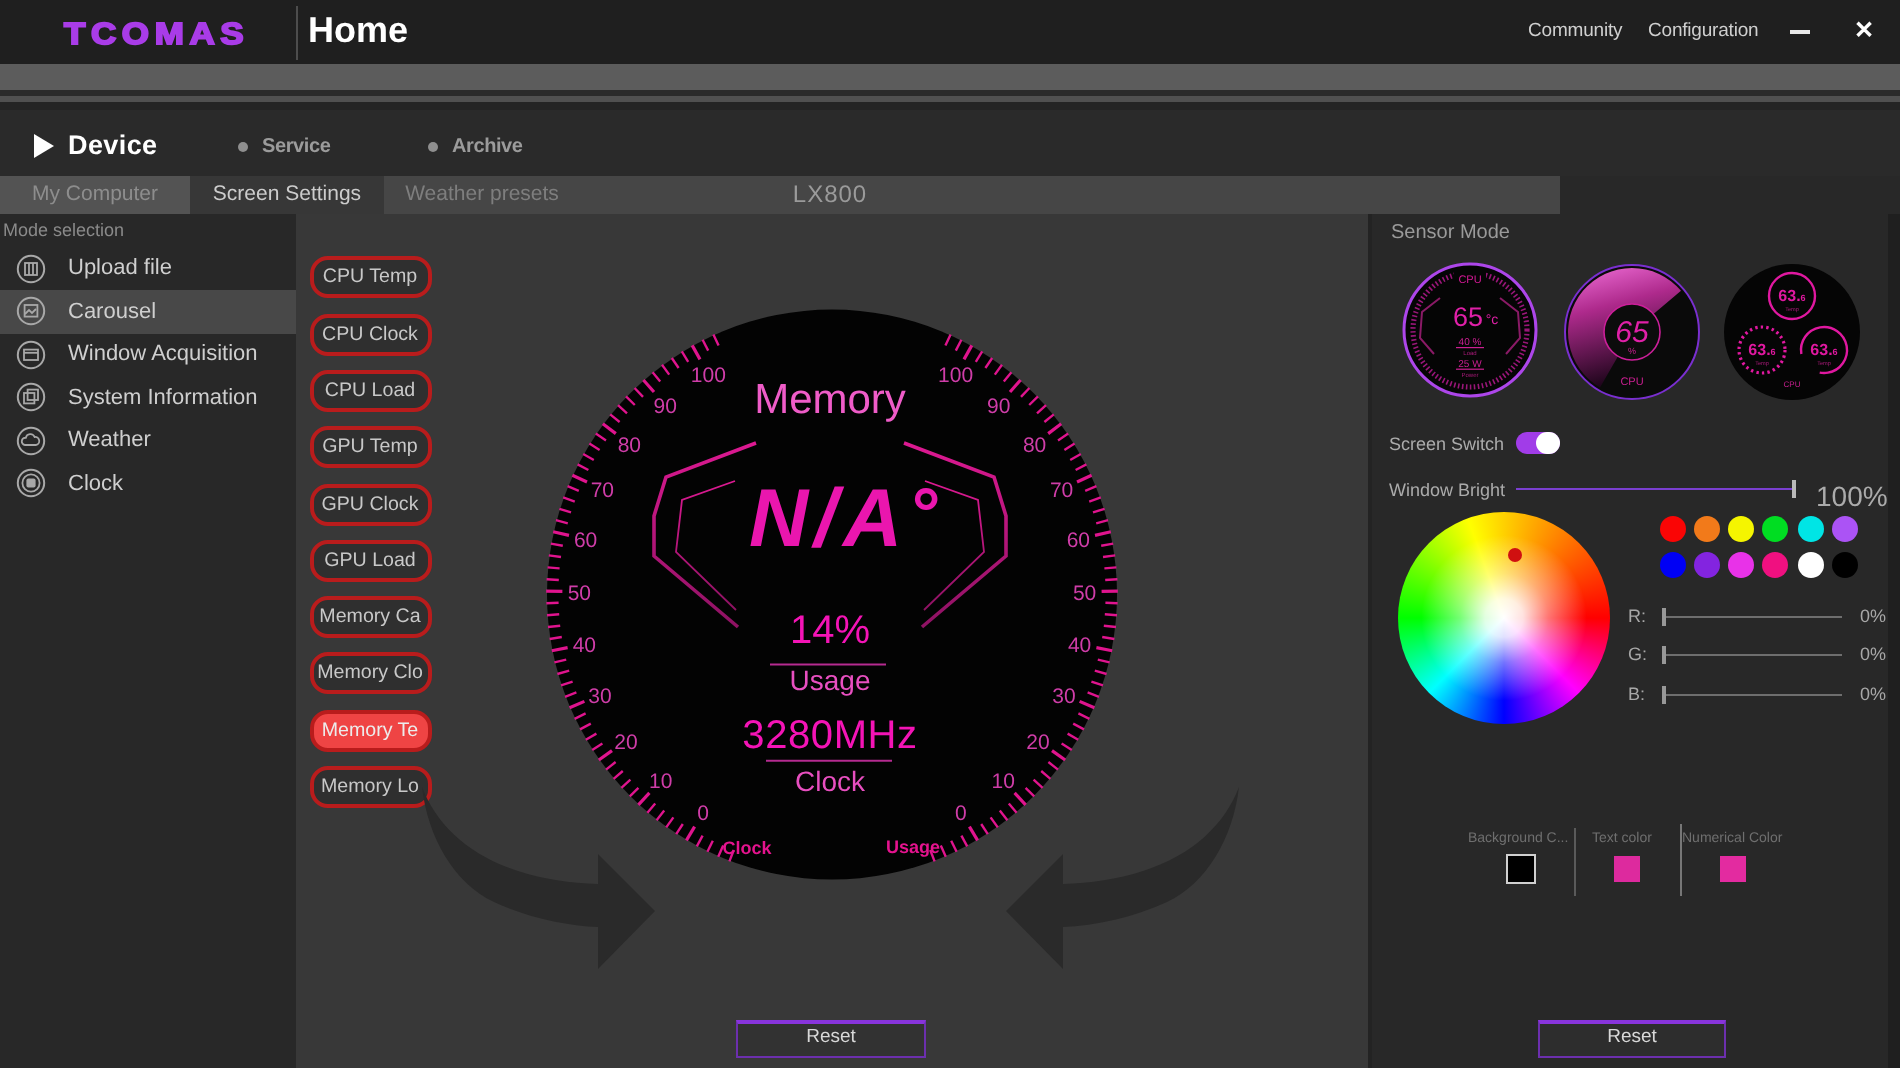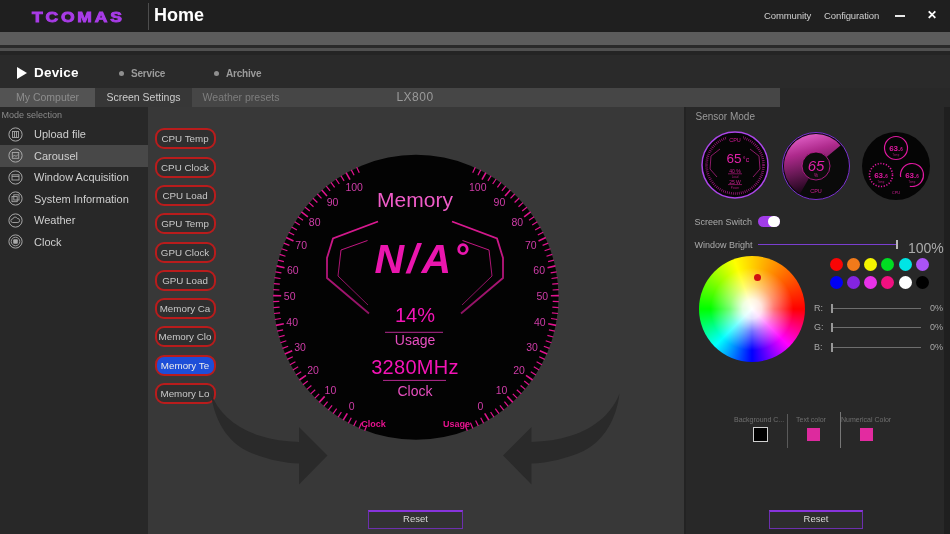--- a/index.html
+++ b/index.html
@@ -38,21 +38,21 @@
   #sidebar{left:0;top:107px;width:148px;height:374px;background:#282828;}
   #modesel{left:1.5px;top:3px;font-size:9px;color:#8a8a8a;}
   .sitem{left:0;width:148px;height:21.5px;}
   .sitem.sel{background:#484848;}
   .sicon{left:8px;top:3px;}
   .stxt{left:34px;top:4.5px;font-size:11px;color:#cfcfcf;position:absolute;}
   #center{left:148px;top:107px;width:536px;height:427px;background:#383838;}
   .pill{left:6.5px;width:57px;height:17px;border:2px solid #b91c1c;border-radius:9px;
         background:#2f2f2f;color:#c8c8c8;font-size:9.8px;text-align:center;
         line-height:17px;white-space:nowrap;overflow:hidden;}
-  .pill.sel{background:#1d4ed8;color:#ececec;}
+  .pill.sel{background:#ef4444;color:#ececec;}
   #gaugesvg{left:0;top:0;}
   #resetc{left:220px;top:403px;width:93px;height:16px;background:#323232;
           border:1px solid #6c2fae;border-top:2px solid #8834dc;color:#d8d8d8;
           font-size:9.5px;text-align:center;line-height:14px;}
   #resetr{left:85px;top:403px;width:92px;height:16px;background:#2d2d2d;
           border:1px solid #6c2fae;border-top:2px solid #8834dc;color:#d8d8d8;
           font-size:9.5px;text-align:center;line-height:14px;}
   #right{left:684px;top:107px;width:266px;height:427px;background:#282828;}
   #sensorlbl{left:11.5px;top:3.5px;font-size:10px;color:#9a9a9a;}
   #scrsw{left:10.5px;top:110px;font-size:9px;color:#ababab;}

